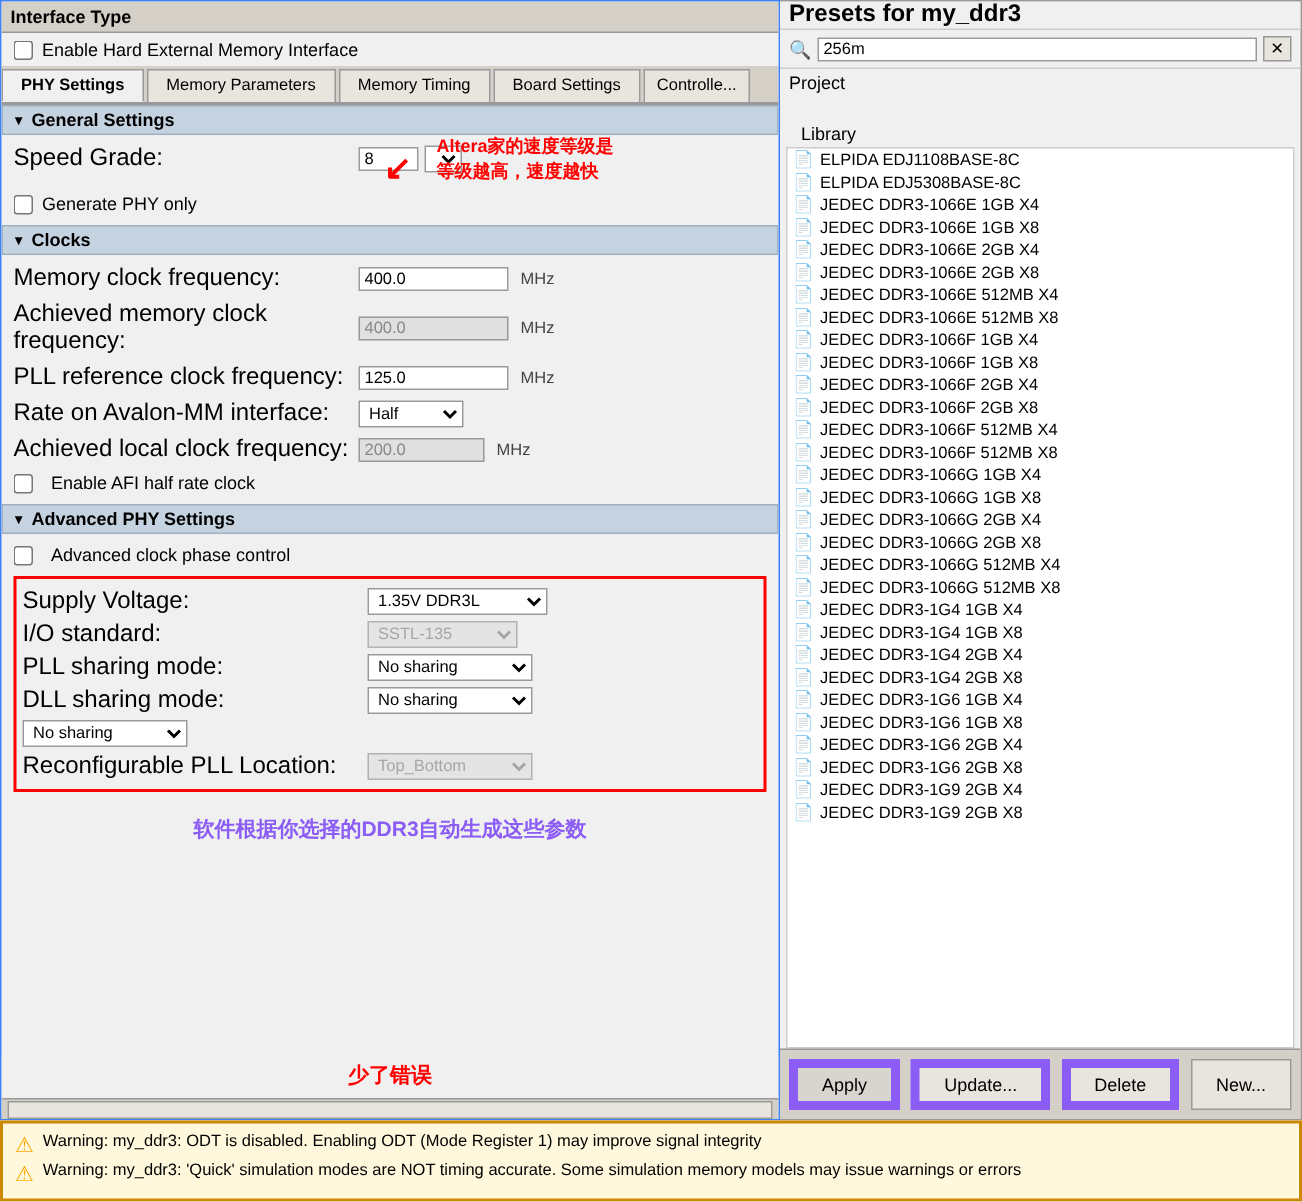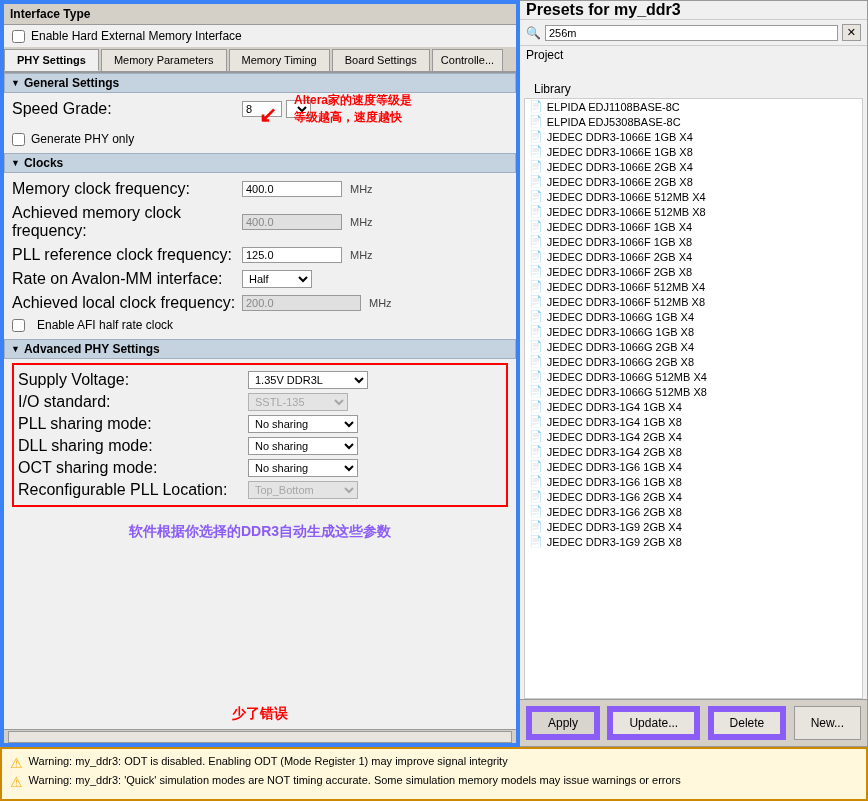--- a/index.html
+++ b/index.html
@@ -3,21 +3,21 @@
   <meta charset="utf-8">
   <style>
     * { box-sizing: border-box; margin: 0; padding: 0; }
     body { font-family: 'Arial', sans-serif; font-size: 12px; background: #d4d0c8; color: #000; width: 868px; height: 801px; overflow: hidden; }
 
     .main-container { display: flex; flex-direction: column; height: 801px; }
 
     .top-area { display: flex; flex: 1; overflow: hidden; }
 
     
-    .left-panel { width: 520px; background: #f0f0f0; border: 4px solid #3b82f6; display: flex; flex-direction: column; overflow: hidden; }
+    .left-panel { width: 520px; background: #f0f0f0; border: 1px solid #3b82f6; display: flex; flex-direction: column; overflow: hidden; }
 
     .interface-type-header { background: #d4d0c8; border-bottom: 1px solid #999; padding: 3px 6px; font-weight: bold; font-size: 12px; }
 
     .enable-row { padding: 4px 8px; display: flex; align-items: center; gap: 6px; background: #f0f0f0; }
     .enable-row input[type=checkbox] { width: 13px; height: 13px; }
 
     .tabs-row { display: flex; background: #d4d0c8; border-bottom: 2px solid #999; }
     .tab { padding: 4px 12px; border: 1px solid #999; border-bottom: none; background: #e8e4de; cursor: pointer; font-size: 11px; margin-right: 2px; margin-top: 2px; }
     .tab.active { background: #f0f0f0; border-bottom: 1px solid #f0f0f0; font-weight: bold; z-index: 1; }
     .tab-overflow { padding: 4px 8px; border: 1px solid #999; border-bottom: none; background: #e8e4de; font-size: 11px; margin-right: 2px; margin-top: 2px; cursor: pointer; }
@@ -172,36 +172,40 @@
               <select style="width:70px;">
                 <option>Half</option>
                 <option>Full</option>
               </select>
             </div>
           </div>
 
           <div class="form-row">
             <div class="form-label">Achieved local clock frequency:</div>
             <div class="form-control-area">
-              <input type="text" class="disabled-input" style="width: 119px;" value="200.0">
+              <input type="text" class="disabled-input" style="width: 84px;" value="200.0">
               <span class="unit-label">MHz</span>
             </div>
           </div>
 
           <div class="checkbox-row">
             <input type="checkbox" style="margin-right: 6px;">
             <span>Enable AFI half rate clock</span>
           </div>
         </div>
 
         <div class="section-block" style="margin-top:4px;">
           <div class="section-header">
             <span>Advanced PHY Settings</span>
           </div>
 
+          <div class="checkbox-row">
+            <input type="checkbox" style="margin-right: 6px;">
+            <span>Advanced clock phase control</span>
+          </div>
 
 
           <div style="border:2px solid red; margin: 4px 8px; padding: 4px; position:relative;">
 
             <div class="form-row" style="padding:2px 0;">
               <div class="form-label">Supply Voltage:</div>
               <div class="form-control-area">
                 <select style="width:120px;">
                   <option>1.35V DDR3L</option>
                   <option>1.5V DDR3</option>
@@ -231,21 +235,20 @@
             <div class="form-row" style="padding:2px 0;">
               <div class="form-label">DLL sharing mode:</div>
               <div class="form-control-area">
                 <select style="width:110px;">
                   <option>No sharing</option>
                 </select>
               </div>
             </div>
 
             <div class="form-row" style="padding:2px 0;">
-              <div class="form-label">OCT sharing mode:</div>
               <div class="form-control-area">
                 <select style="width:110px;">
                   <option>No sharing</option>
                 </select>
               </div>
             </div>
 
             <div class="form-row" style="padding:2px 0;">
               <div class="form-label">Reconfigurable PLL Location:</div>
               <div class="form-control-area">

